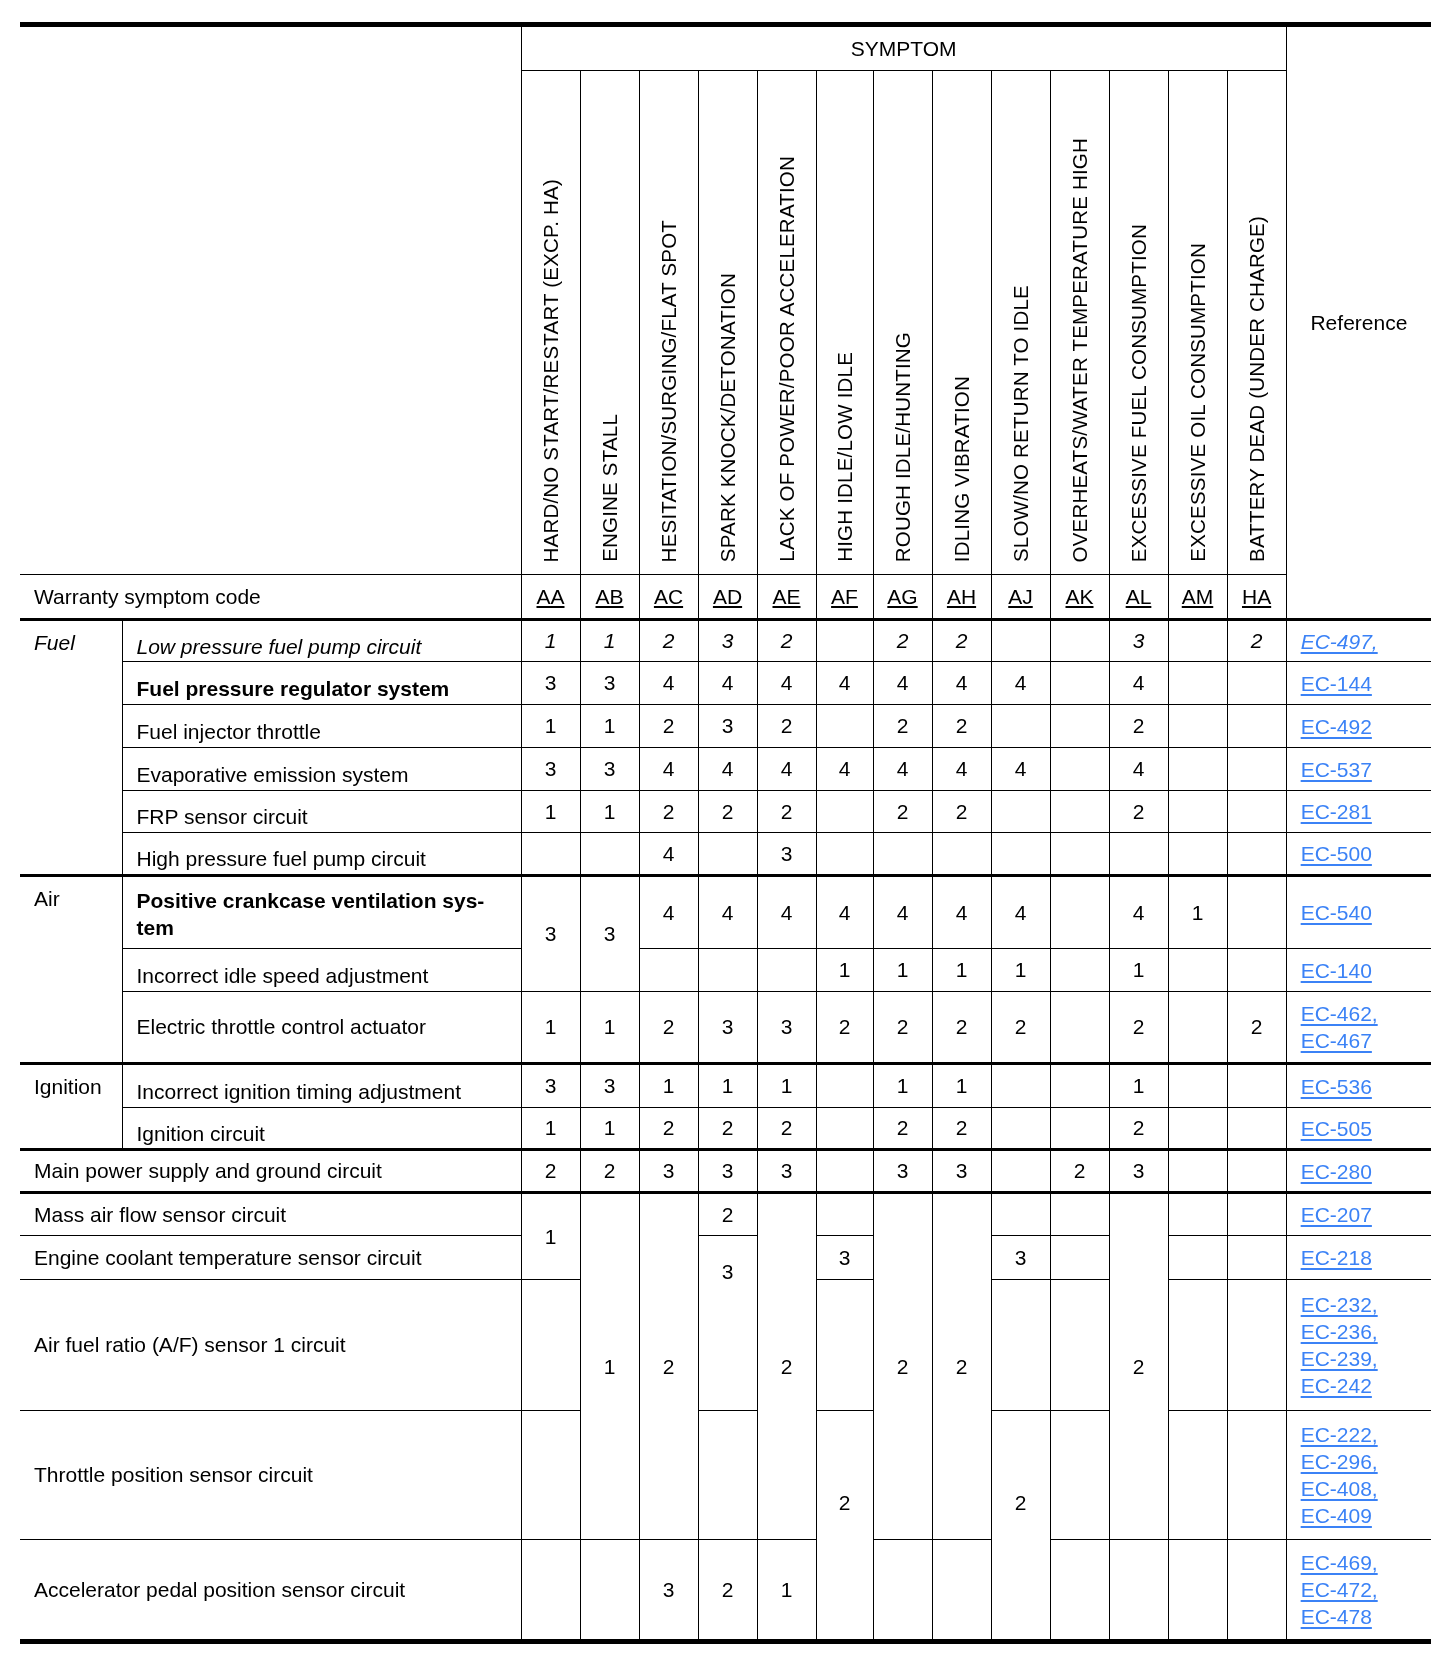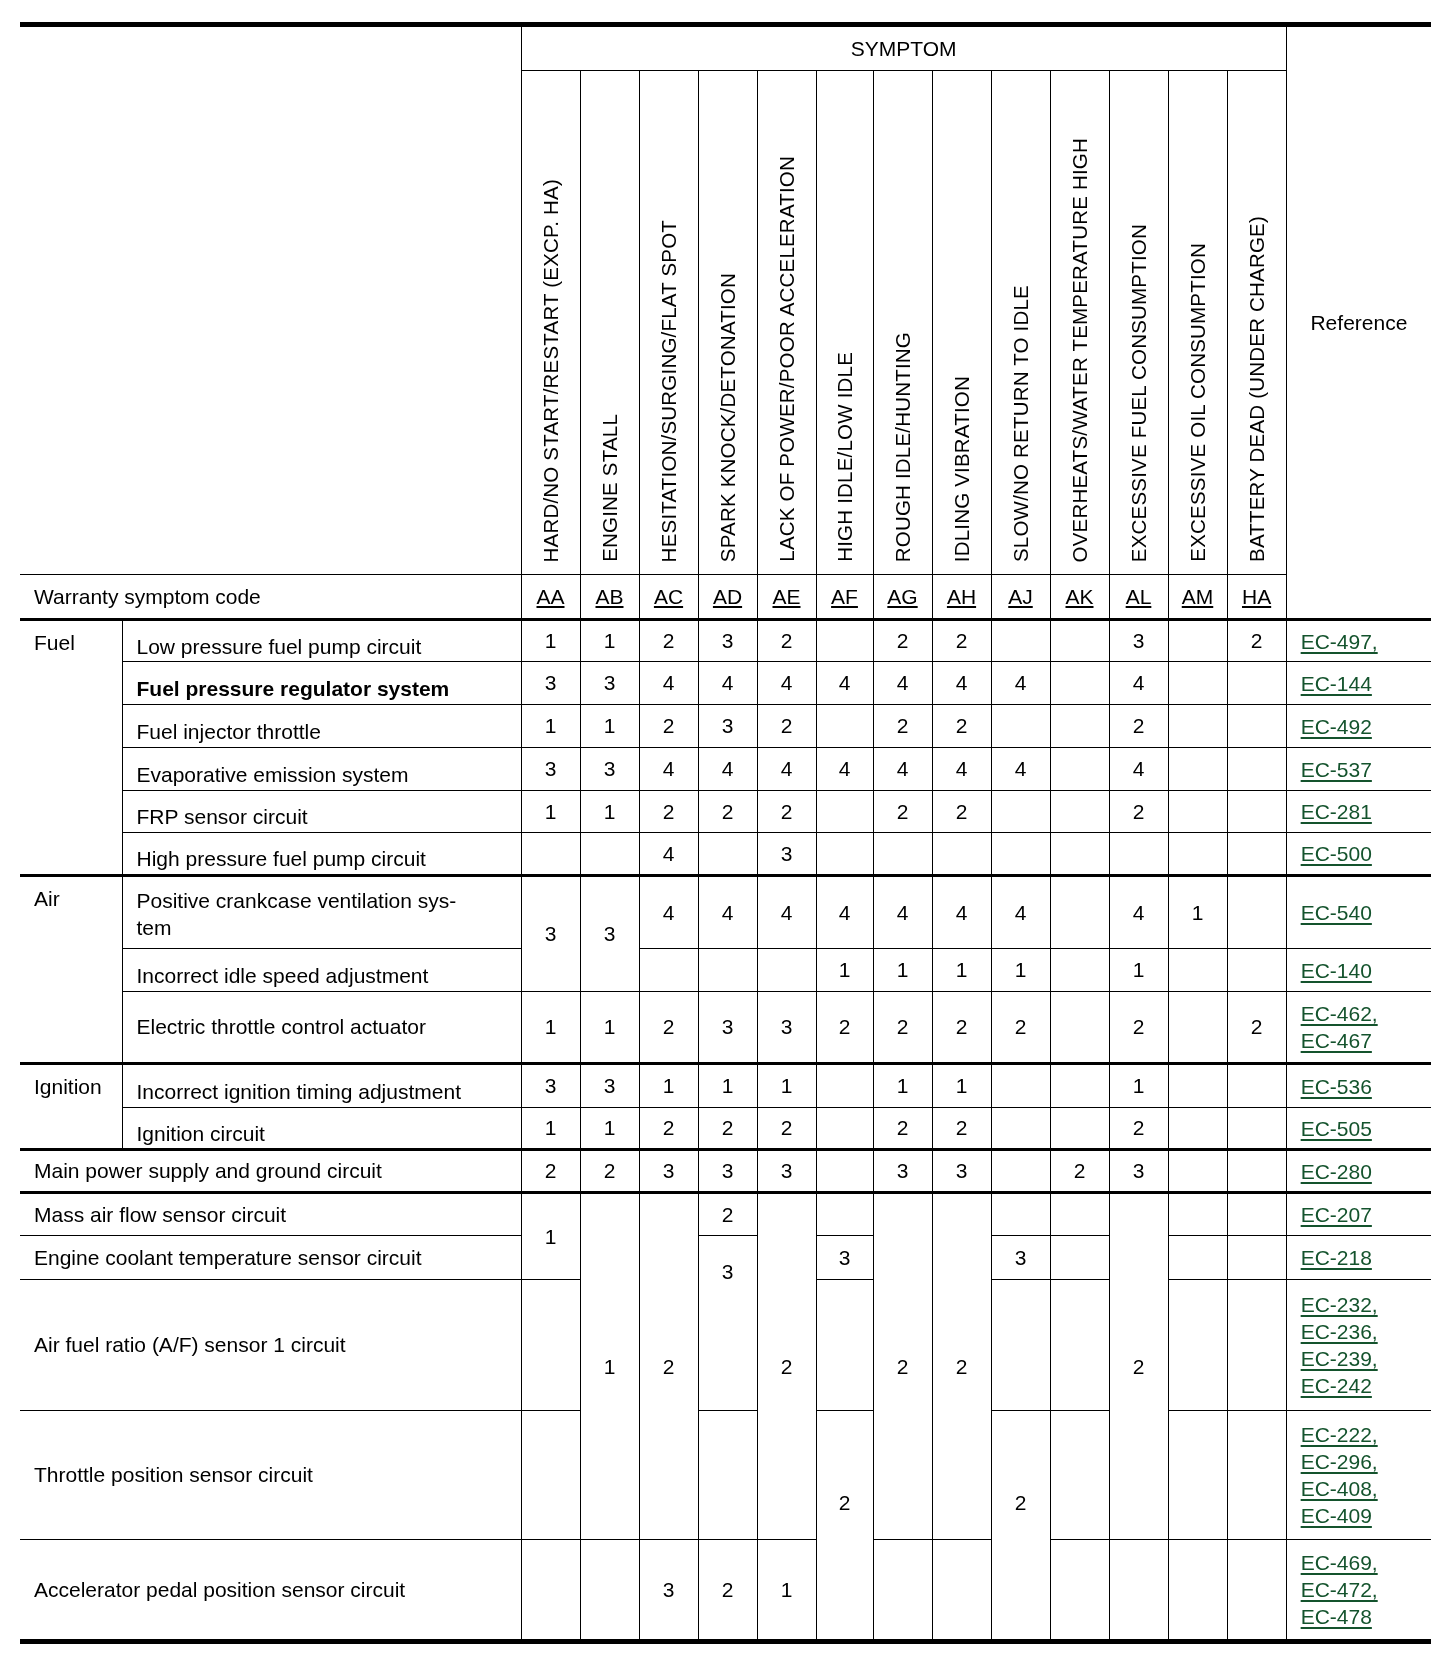--- a/index.html
+++ b/index.html
@@ -10,21 +10,21 @@
   table.diag td, table.diag th { border: 1.5px solid #000; padding: 0; font-weight: normal; }
   table.diag { border-top: 5px solid #000; border-bottom: 5px solid #000; }
   .noleft { border-left: none !important; }
   .noright { border-right: none !important; }
   .thick-bottom { border-bottom: 3px solid #000 !important; }
   .num { text-align: center; vertical-align: middle; }
   .lbl { text-align: left; vertical-align: top; padding: 10px 0 0 14px !important; line-height: 27px; }
   .lbl-mid { text-align: left; vertical-align: middle; padding-left: 14px !important; }
   .cat { text-align: left; vertical-align: top; padding: 10px 0 0 14px !important; }
   .ref { text-align: left; vertical-align: middle; padding-left: 14px !important; line-height: 27px; }
-  .ref a { color: #14532d; text-decoration: underline; text-decoration-thickness: 2px; text-underline-offset: 3px; }
+  .ref a { color: #3b82f6; text-decoration: underline; text-decoration-thickness: 2px; text-underline-offset: 3px; }
   .symptom-title { text-align: center; vertical-align: middle; height: 43px; }
   .rot-cell { height: 502px; vertical-align: bottom; position: relative; }
   .rot { writing-mode: vertical-rl; transform: rotate(180deg); white-space: nowrap;
          display: inline-block; padding-top: 12px; font-size: 20.5px; letter-spacing: 0.2px; }
   .rot-wrap { display: flex; justify-content: center; align-items: flex-end; height: 100%; }
   .code { text-align: center; vertical-align: middle; text-decoration: underline; }
   .refhead { text-align: center; vertical-align: middle; }
 </style>
 </head>
 <body>
@@ -133,21 +133,21 @@
         <td class="code thick-bottom">AE</td>
         <td class="code thick-bottom">AF</td>
         <td class="code thick-bottom">AG</td>
         <td class="code thick-bottom">AH</td>
         <td class="code thick-bottom">AJ</td>
         <td class="code thick-bottom">AK</td>
         <td class="code thick-bottom">AL</td>
         <td class="code thick-bottom">AM</td>
         <td class="code thick-bottom">HA</td>
       </tr>
-  <tr style="height: 42px;">
+  <tr style="height: 42px; font-style: italic;">
         <td class="cat noleft thick-bottom" rowspan="6">Fuel</td>
         <td class="lbl" style="white-space: pre-line; vertical-align: middle; padding-top: 0px;">Low pressure fuel pump circuit</td>
         <td class="num">1</td>
         <td class="num">1</td>
         <td class="num">2</td>
         <td class="num">3</td>
         <td class="num">2</td>
         <td class="num"></td>
         <td class="num">2</td>
         <td class="num">2</td>
@@ -238,21 +238,21 @@
         <td class="num thick-bottom"></td>
         <td class="num thick-bottom"></td>
         <td class="num thick-bottom"></td>
         <td class="num thick-bottom"></td>
         <td class="num thick-bottom"></td>
         <td class="num thick-bottom"></td>
         <td class="ref noright thick-bottom"><a>EC-500</a></td>
       </tr>
       <tr style="height: 73px;">
         <td class="cat noleft thick-bottom" rowspan="3">Air</td>
-        <td class="lbl" style="white-space: pre-line;">Positive crankcase ventilation sys-
+        <td class="lbl" style="white-space: pre-line; font-weight: bold;">Positive crankcase ventilation sys-
 tem</td>
         <td class="num" rowspan="2">3</td>
         <td class="num" rowspan="2">3</td>
         <td class="num">4</td>
         <td class="num">4</td>
         <td class="num">4</td>
         <td class="num">4</td>
         <td class="num">4</td>
         <td class="num">4</td>
         <td class="num">4</td>

